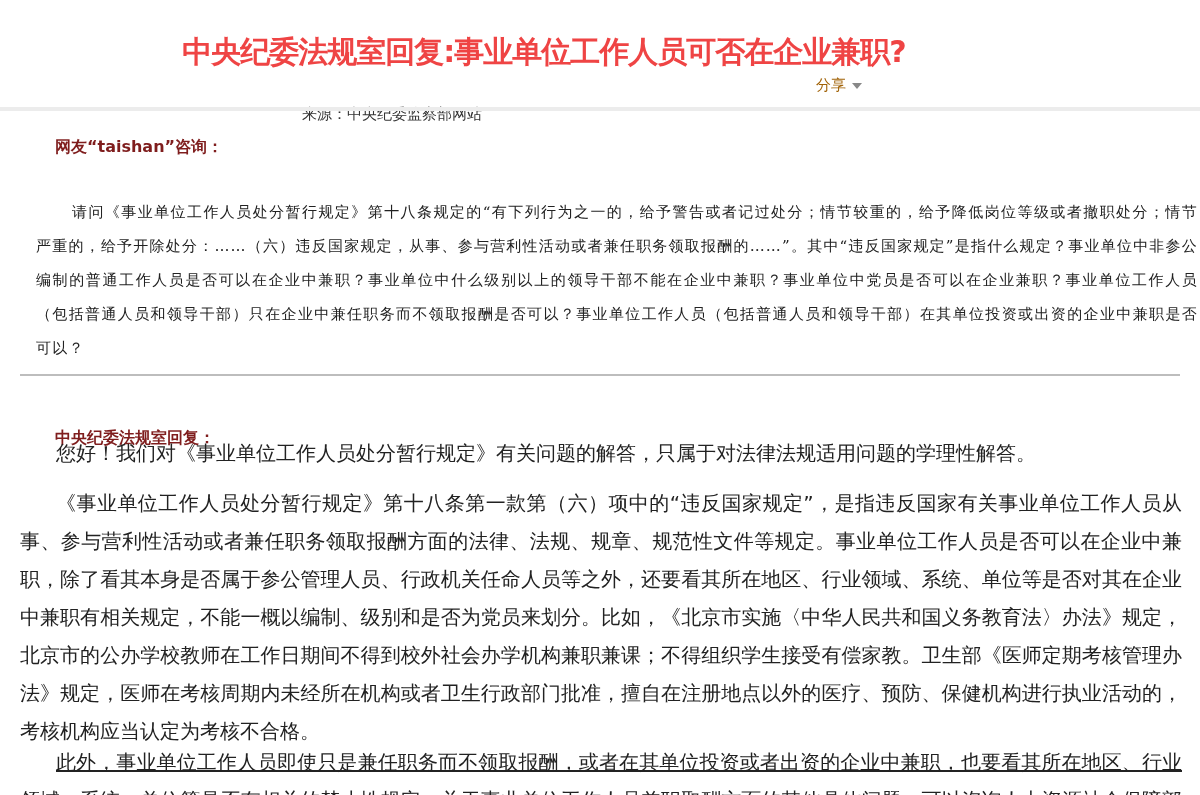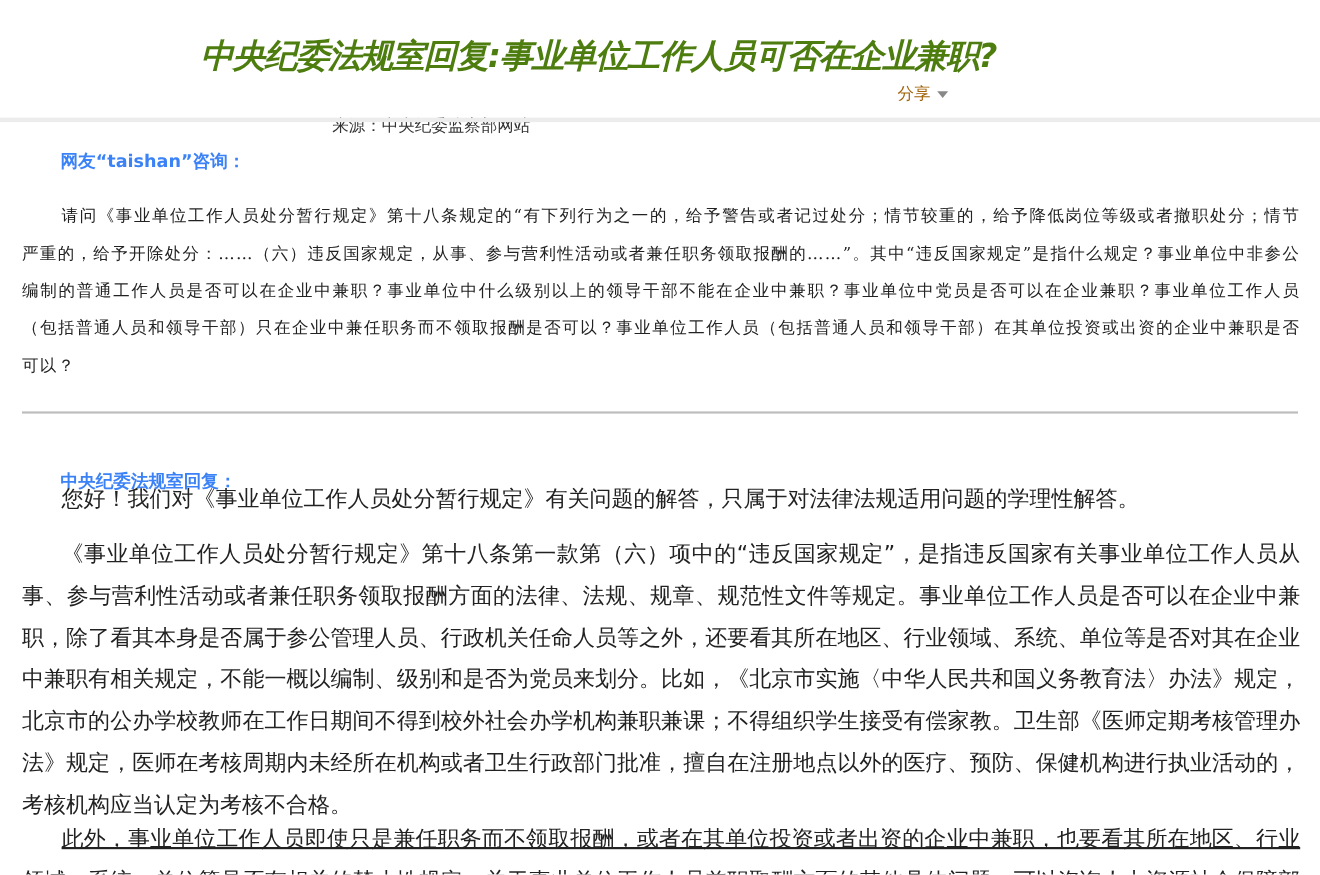--- a/index.html
+++ b/index.html
@@ -1,30 +1,30 @@
 <!DOCTYPE html>
 <html><head>
 <meta charset="utf-8">
 <style>
   html, body { margin: 0; padding: 0; background: #ffffff; }
   body { width: 1200px; height: 795px; overflow: hidden; position: relative;
          font-family: "DejaVu Sans", "Liberation Sans", sans-serif; color: #222; }
   .title { position: absolute; left: 0; top: 10px; width: 1088px; text-align: center;
-           font-size: 30px; font-weight: bold; color: #4d7c0f; letter-spacing: -1px; line-height: 44px; font-style: italic; }
+           font-size: 30px; font-weight: bold; color: #ef4444; letter-spacing: -1px; line-height: 44px; }
   .meta { position: absolute; top: 74px; left: 0; width: 1200px; height: 26px; font-size: 15px; color: #333; }
   .meta .source { position: absolute; left: 302px; top: 2px; margin-top: 29px; }
   .meta .time { position: absolute; left: 522px; top: 2px; }
   .meta .share { position: absolute; left: 816px; top: 2px; color: #a16207; cursor: pointer; }
   .meta .share .caret { display: inline-block; width: 0; height: 0; border-left: 5px solid transparent;
            border-right: 5px solid transparent; border-top: 6px solid #888; margin-left: 6px; vertical-align: middle; }
   .topbar { position: absolute; left: 0; top: 107px; width: 1200px; height: 4px; background: #ececec; }
   .content { position: absolute; left: 0; top: 111px; width: 1200px; }
-  .heading { position: absolute; left: 55px; font-size: 16px; font-weight: bold; color: #3b82f6; text-align: right; }
+  .heading { position: absolute; left: 55px; font-size: 16px; font-weight: bold; color: #7f1d1d; text-align: right; }
   .para-serif { position: absolute; left: 20px; width: 1162px; font-family: "DejaVu Serif", "Liberation Serif", serif;
-                font-size: 15px; line-height: 34px; color: #222; text-indent: 36px; letter-spacing: 1.2px; margin: 0; text-align: justify; }
+                font-size: 15px; line-height: 34px; color: #222; text-indent: 36px; letter-spacing: 1.2px; margin: 16px; text-align: justify; }
   .divider { position: absolute; left: 20px; top: 263px; width: 1160px; height: 2px; background: #bdbdbd; }
   .para { position: absolute; left: 20px; width: 1162px; font-size: 20px; line-height: 38px; color: #222;
           text-indent: 36px; margin: 0; text-align: justify; }
 </style>
 </head>
 <body>
 
 <h1 class="title">中央纪委法规室回复:事业单位工作人员可否在企业兼职?</h1>
 
 <div class="meta">

